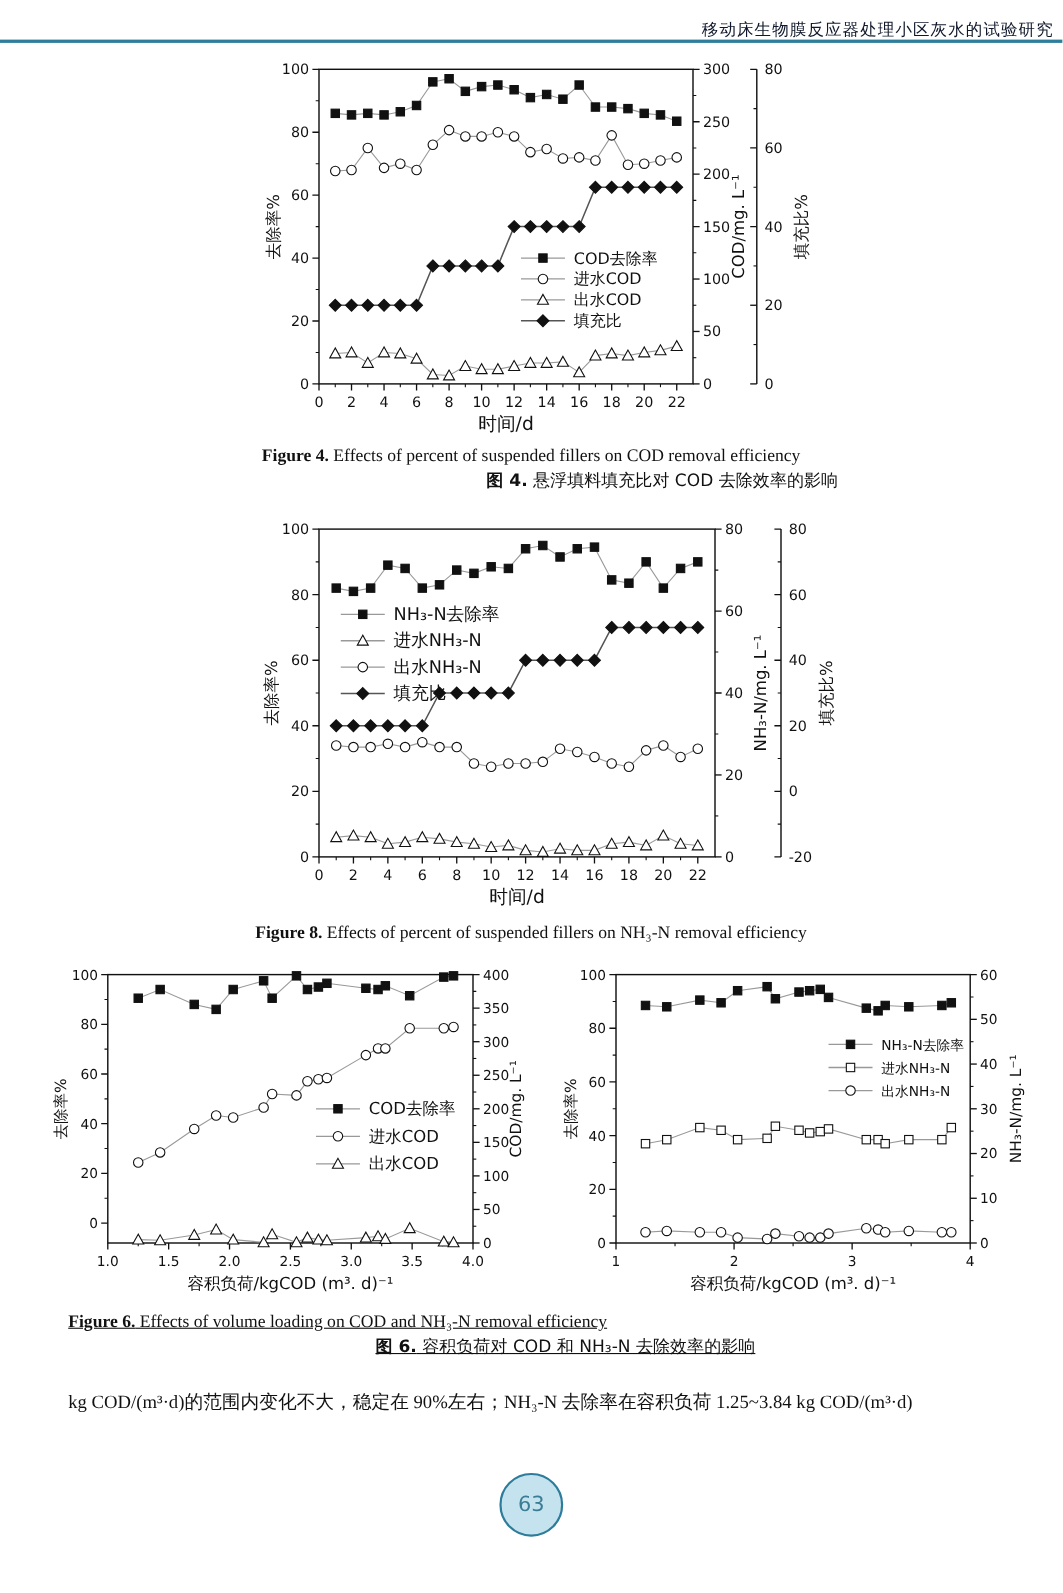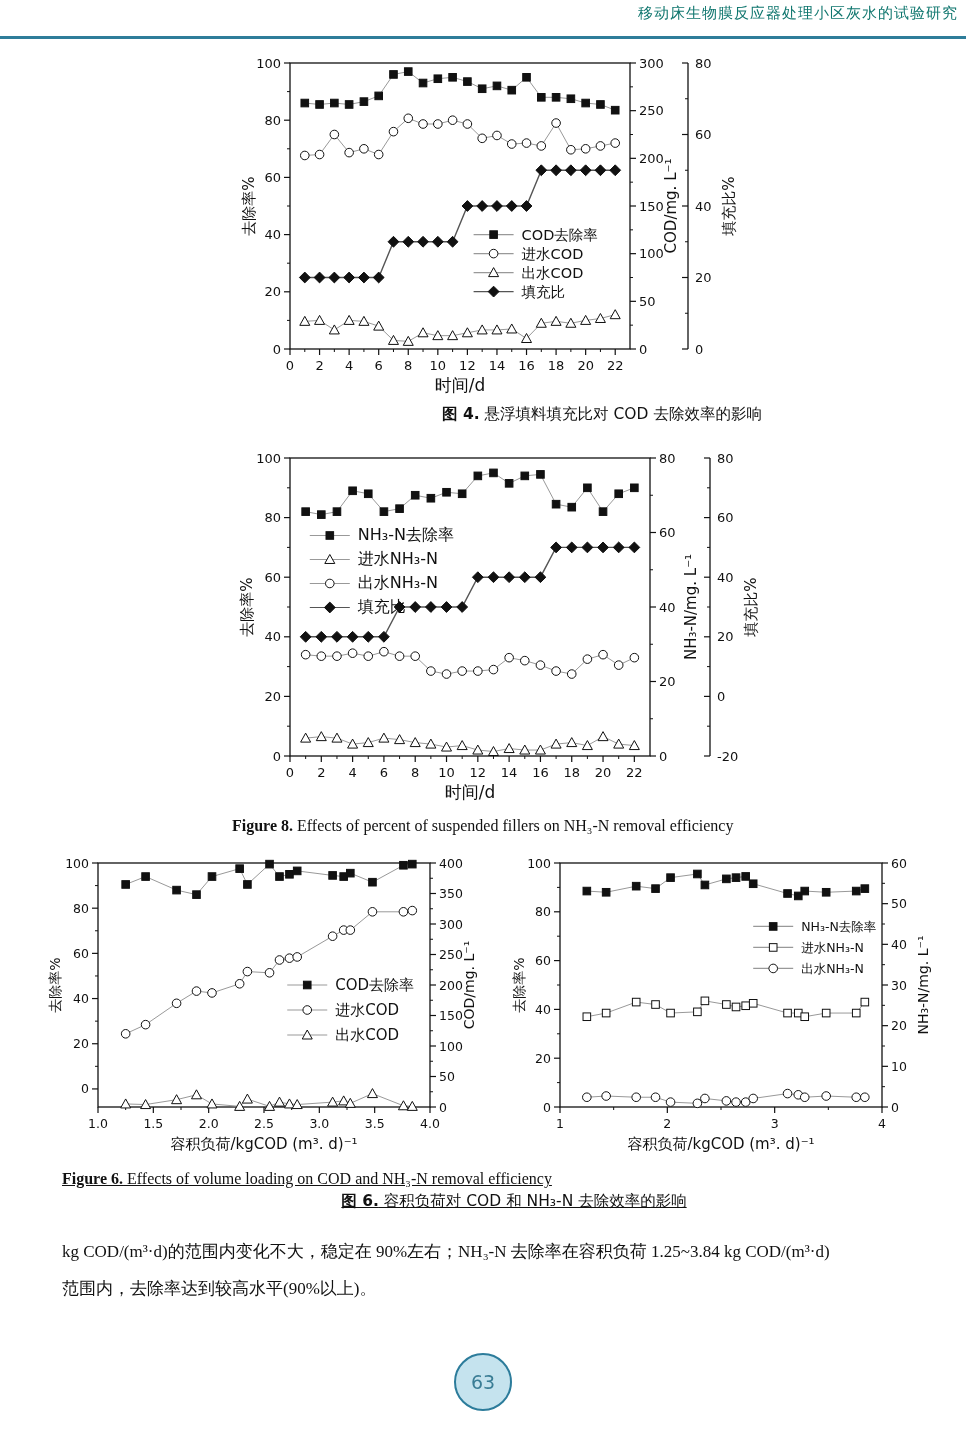--- a/index.html
+++ b/index.html
@@ -1,18 +1,18 @@
 <!DOCTYPE html>
 <html><head>
 <meta charset="utf-8">
 <style>
   html,body{margin:0;padding:0;background:#ffffff;}
   body{width:966px;min-height:1448px;font-family:"Liberation Serif",serif;color:#111;position:relative;}
   .header{height:36px;position:relative;}
-  .header .paper-title{position:absolute;right:8px;top:4px;font-size:15px;color:#0f766e;font-family:"Liberation Serif",serif;letter-spacing:1px;}
+  .header .paper-title{position:absolute;right:8px;top:18px;font-size:15px;color:#0f172a;font-family:"Liberation Serif",serif;letter-spacing:1px;}
   .rule{height:3px;background:#2e7d9a;width:100%;}
   .figwrap{position:relative;}
   svg text{font-family:"DejaVu Sans",sans-serif;fill:#111;}
   .fig4-svg{display:block;margin:14px 0 0 238px;}
   .fig5-svg{display:block;margin:20px 0 0 232px;}
   .caption{font-size:16px;line-height:23px;}
   .cap4{margin:4px 0 0 238px;}
   .cap5{margin:6px 0 0 232px;}
   .cap6{margin:8px 0 0 62px;text-decoration:underline;}
   .caption .cap-label{font-weight:bold;}
@@ -224,20 +224,21 @@
       <circle cx="255.60000000000002" cy="200.6" r="4.3" fill="#fff" stroke="#111" stroke-width="1"></circle>
       <text x="283.6" y="205.6" text-anchor="start" font-size="14.5">进水COD</text>
       <line x1="235.60000000000002" y1="219.6" x2="275.6" y2="219.6" stroke="#999" stroke-width="1.2"></line>
       <polygon points="255.60000000000002,214.6 250.60000000000002,223.6 260.6,223.6" fill="#fff" stroke="#111" stroke-width="1"></polygon>
       <text x="283.6" y="224.6" text-anchor="start" font-size="14.5">出水COD</text>
       <line x1="235.60000000000002" y1="238.6" x2="275.6" y2="238.6" stroke="#555" stroke-width="1.2"></line>
       <polygon points="255.60000000000002,233.2 261,238.6 255.60000000000002,244 250.20000000000002,238.6" fill="#111" stroke="#111" stroke-width="1"></polygon>
       <text x="283.6" y="243.6" text-anchor="start" font-size="14.5">填充比</text>
     </svg>
   <div class="caption cap4">
+    <div><span class="cap-label">Figure 4.</span><span> Effects of percent of suspended fillers on COD removal efficiency</span></div>
     <div class="zh"><span class="cap-label">图 4.</span><span> 悬浮填料填充比对 COD 去除效率的影响</span></div>
   </div>
 </div>
 
 <div class="figwrap">
   <svg class="fig5-svg" width="544" height="362" viewBox="0 0 544 362">
       <rect x="58" y="12" width="360" height="298" fill="none" stroke="#111" stroke-width="1.3"></rect>
       <line x1="58" y1="310" x2="58" y2="316" stroke="#111" stroke-width="1.2"></line>
       <text x="58" y="331" text-anchor="middle" font-size="13">0</text>
       <line x1="73.65217391304348" y1="310" x2="73.65217391304348" y2="313" stroke="#111" stroke-width="1"></line>
@@ -689,18 +690,17 @@
       </svg>
   </div>
   <div class="caption cap6">
     <div><span class="cap-label">Figure 6.</span><span> Effects of volume loading on COD and NH₃-N removal efficiency</span></div>
     <div class="zh"><span class="cap-label">图 6.</span><span> 容积负荷对 COD 和 NH₃-N 去除效率的影响</span></div>
   </div>
 </div>
 
 <div class="bodytext">
   <div>kg COD/(m³·d)的范围内变化不大，稳定在 90%左右；NH₃-N 去除率在容积负荷 1.25~3.84 kg COD/(m³·d)</div>
-  <div>范围内，去除率达到较高水平(90%以上)。</div>
 </div>
 
 <div class="pagebadge">
   <span>63</span>
 </div>
 
 </body></html>

